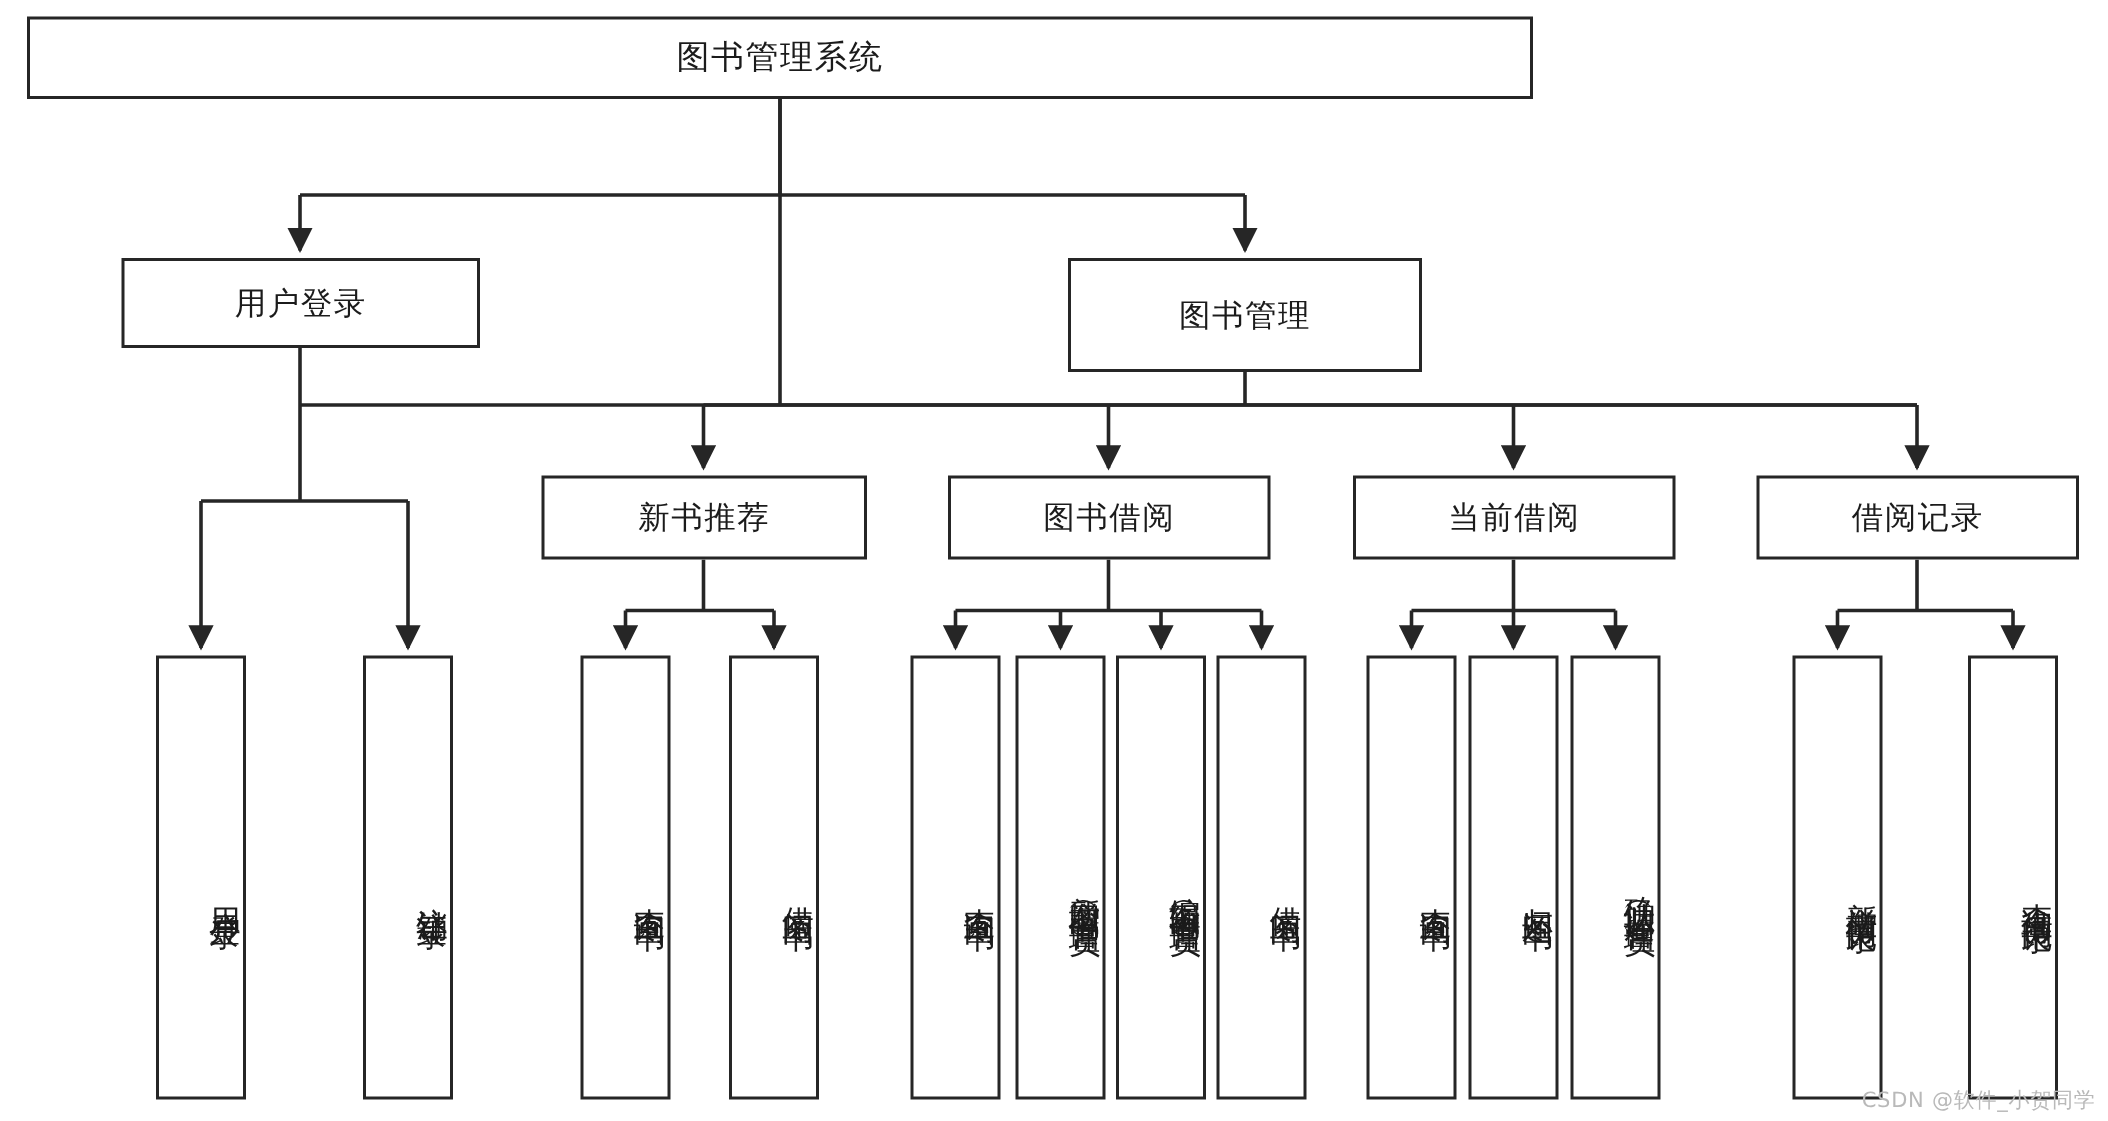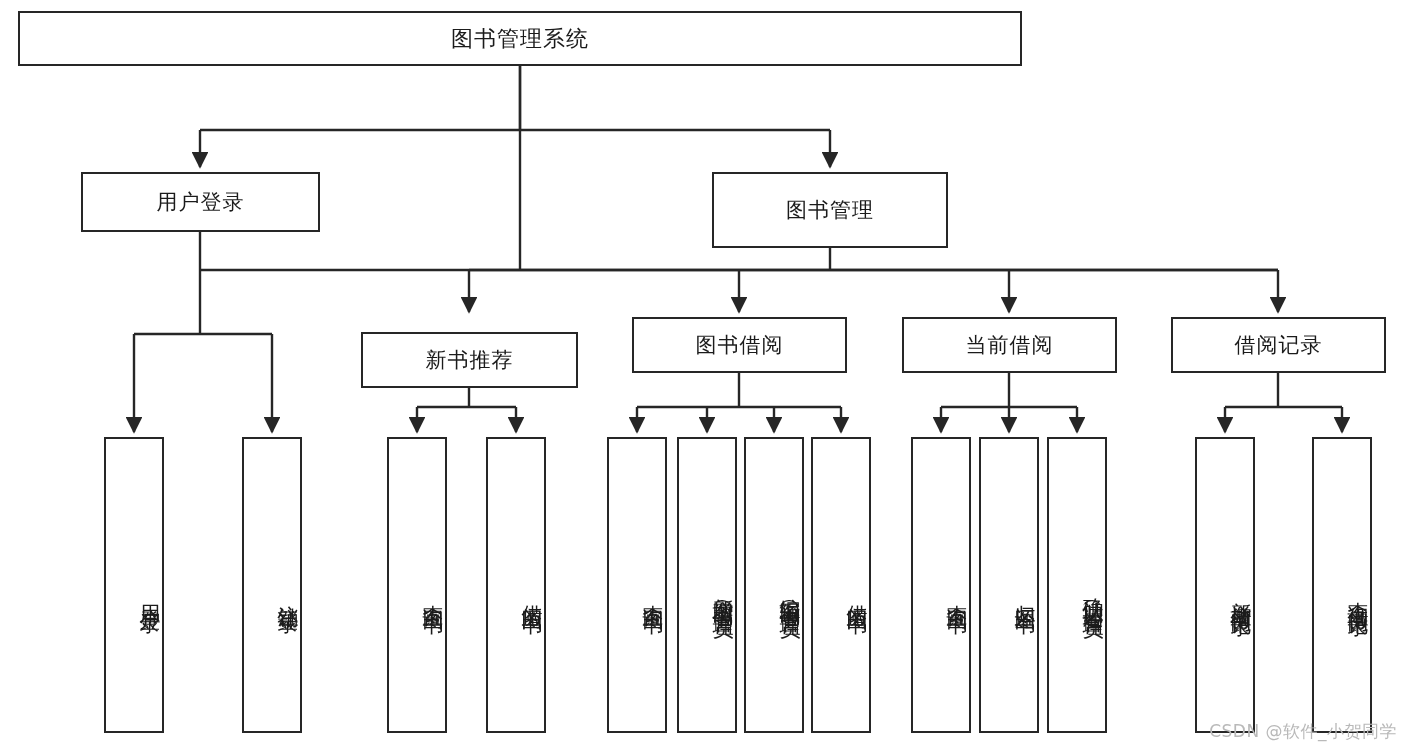--- a/index.html
+++ b/index.html
@@ -50,21 +50,21 @@
     justify-content: center;
   }
   .node.root {
     font-size: 22px;
     text-align: center;
   }
   .watermark {
     position: absolute;
     right: 8px;
     bottom: 4px;
-    font-size: 17px;
+    font-size: 14px;
     color: #b9b9b9;
     letter-spacing: 0.5px;
     white-space: nowrap;
   }
 </style>
 </head>
 <body>
 
 <div id="canvas">
 
@@ -138,21 +138,21 @@
     <span>图书管理系统</span>
   </div>
 
   <div class="node horizontal" style="left:81px; top:172px; width:239px; height:60px;">
     <span>用户登录</span>
   </div>
   <div class="node horizontal" style="left:712px; top:172px; width:236px; height:76px;">
     <span>图书管理</span>
   </div>
 
-  <div class="node horizontal" style="left:361px; top:317px; width:217px; height:56px;margin-top:15px;">
+  <div class="node horizontal" style="left:361px; top:317px; width:217px; height:56px;">
     <span>新书推荐</span>
   </div>
   <div class="node horizontal" style="left:632px; top:317px; width:215px; height:56px;">
     <span>图书借阅</span>
   </div>
   <div class="node horizontal" style="left:902px; top:317px; width:215px; height:56px;">
     <span>当前借阅</span>
   </div>
   <div class="node horizontal" style="left:1171px; top:317px; width:215px; height:56px;align-items:center;">
     <span>借阅记录</span>

